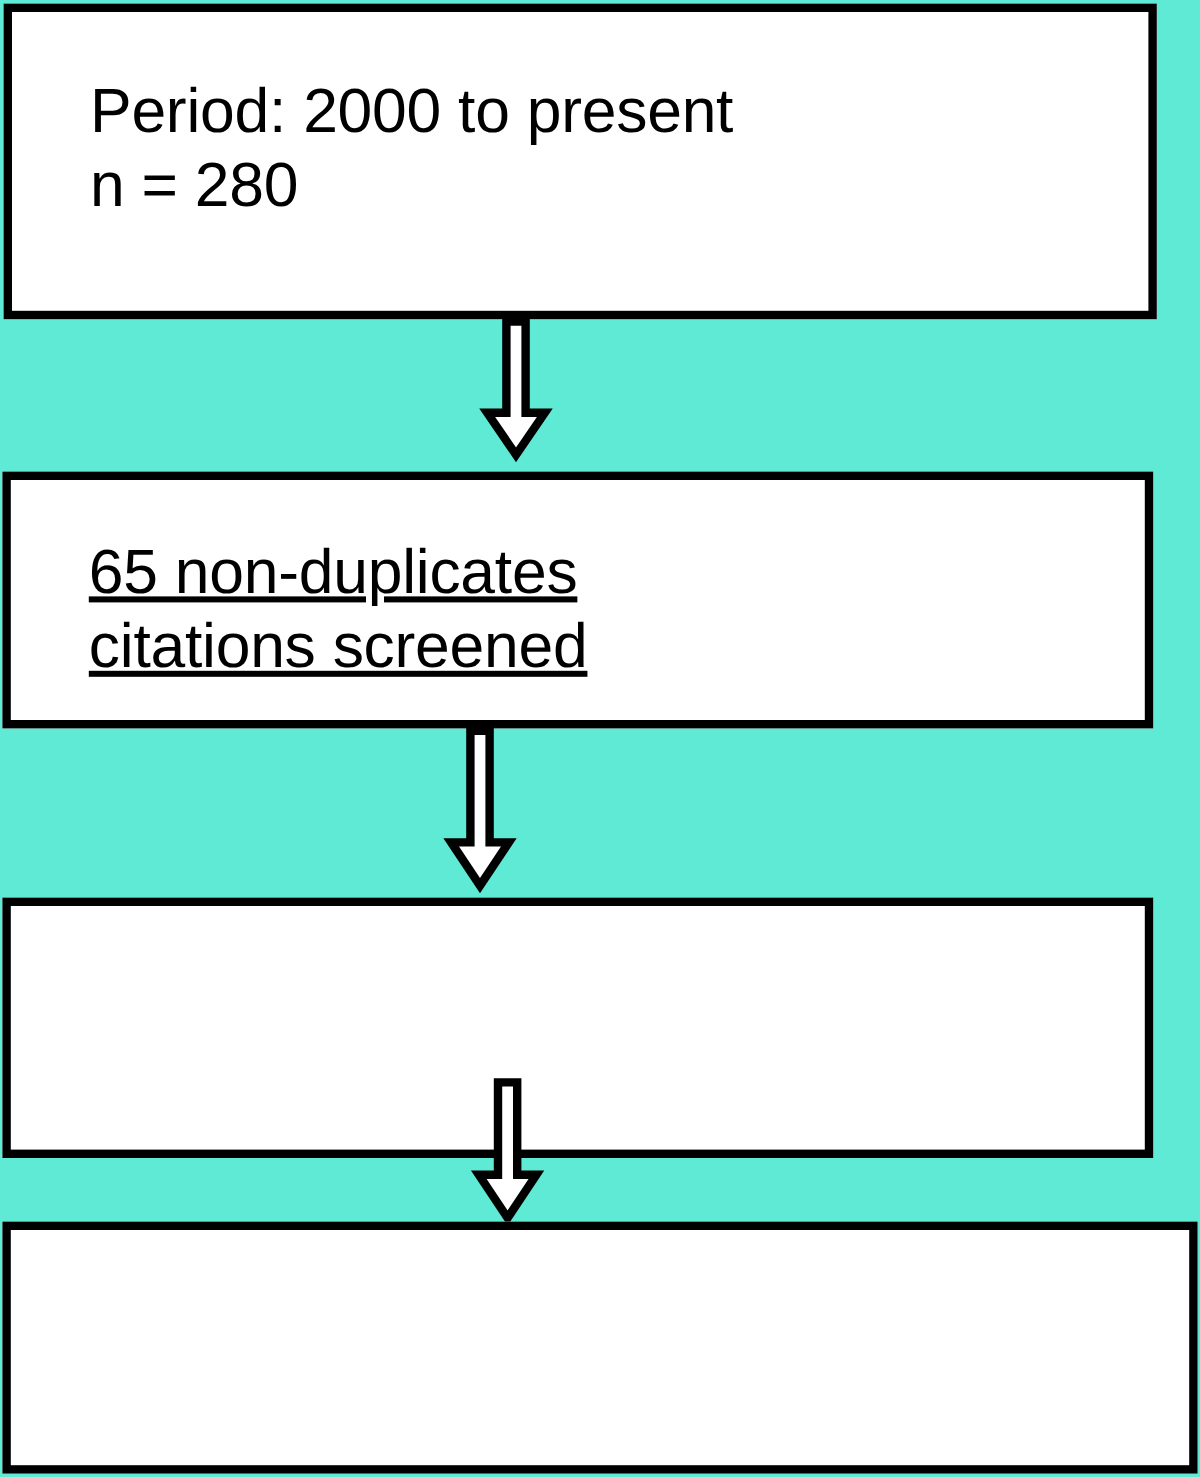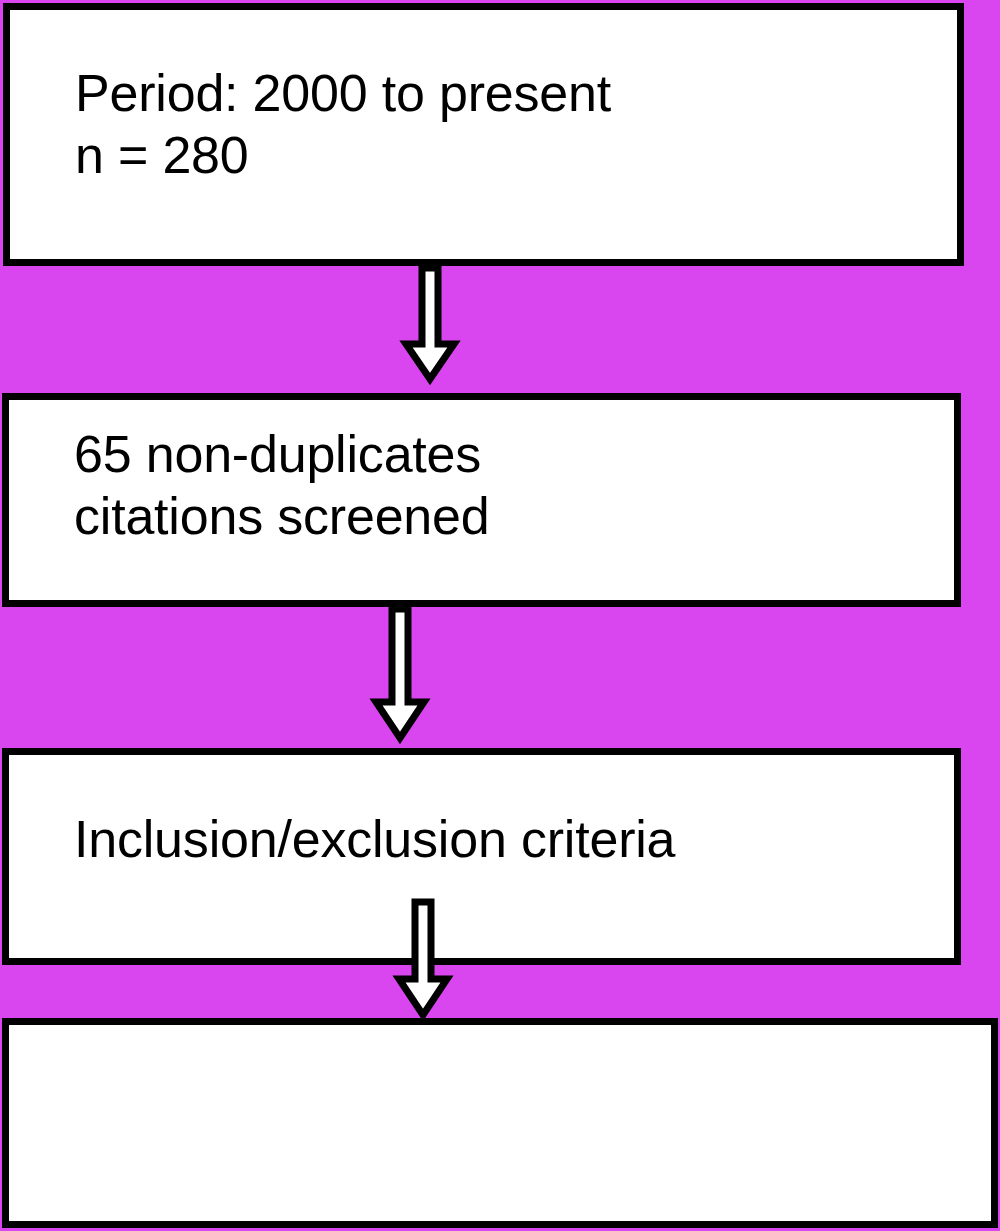--- a/index.html
+++ b/index.html
@@ -8,21 +8,21 @@
     padding: 0;
     background: #ffffff;
   }
   body {
     font-family: "Liberation Sans", sans-serif;
   }
   #flow-root {
     position: relative;
     width: 1000px;
     height: 1231px;
-    background: #d946ef;
+    background: #5eead4;
     overflow: hidden;
   }
   .flow-box {
     position: absolute;
     box-sizing: border-box;
     background: #ffffff;
     border: 7px solid #000000;
   }
   .flow-box-text {
     position: absolute;
@@ -51,21 +51,21 @@
   }
 
   
   #box-1 { left: 3px;  top: 3px;    width: 961px; height: 263px; }
   #box-2 { left: 2px;  top: 393px;  width: 959px; height: 214px; }
   #box-3 { left: 2px;  top: 748px;  width: 959px; height: 217px; }
   #box-4 { left: 2px;  top: 1018px; width: 996px; height: 210px; }
 
   
   #box-1-text { left: 75px;  top: 62px;   width: 860px; }
-  #box-2-text { left: 74px;  top: 423px;  width: 860px; }
+  #box-2-text { left: 74px;  top: 446px;  width: 860px; text-decoration: underline; }
   #box-3-text { left: 74px;  top: 808px;  width: 860px; }
   #box-4-text { left: 74px;  top: 1086px; width: 900px; }
 
   
   #arrow-1 { left: 398px; top: 266px; width: 64px;  height: 117px; }
   #arrow-2 { left: 368px; top: 607px; width: 64px;  height: 135px; }
   #arrow-3 { left: 391px; top: 900px; width: 64px;  height: 118px; }
 </style>
 </head>
 <body>
@@ -89,21 +89,20 @@
 citations screened</div>
 
   <div class="flow-arrow" id="arrow-2">
     <svg width="64" height="135" viewBox="0 0 64 135" xmlns="http://www.w3.org/2000/svg">
       <polygon class="arrow-shape" points="24,2 40,2 40,95 56,95 32,131 8,95 24,95"></polygon>
     </svg>
   </div>
 
   <div class="flow-box" id="box-3">
   </div>
-  <div class="flow-box-text" id="box-3-text">Inclusion/exclusion criteria</div>
 
   <div class="flow-arrow" id="arrow-3">
     <svg width="64" height="118" viewBox="0 0 64 118" xmlns="http://www.w3.org/2000/svg">
       <polygon class="arrow-shape" points="24,2 40,2 40,79 56,79 32,115 8,79 24,79"></polygon>
     </svg>
   </div>
 
   <div class="flow-box" id="box-4">
   </div>
 

